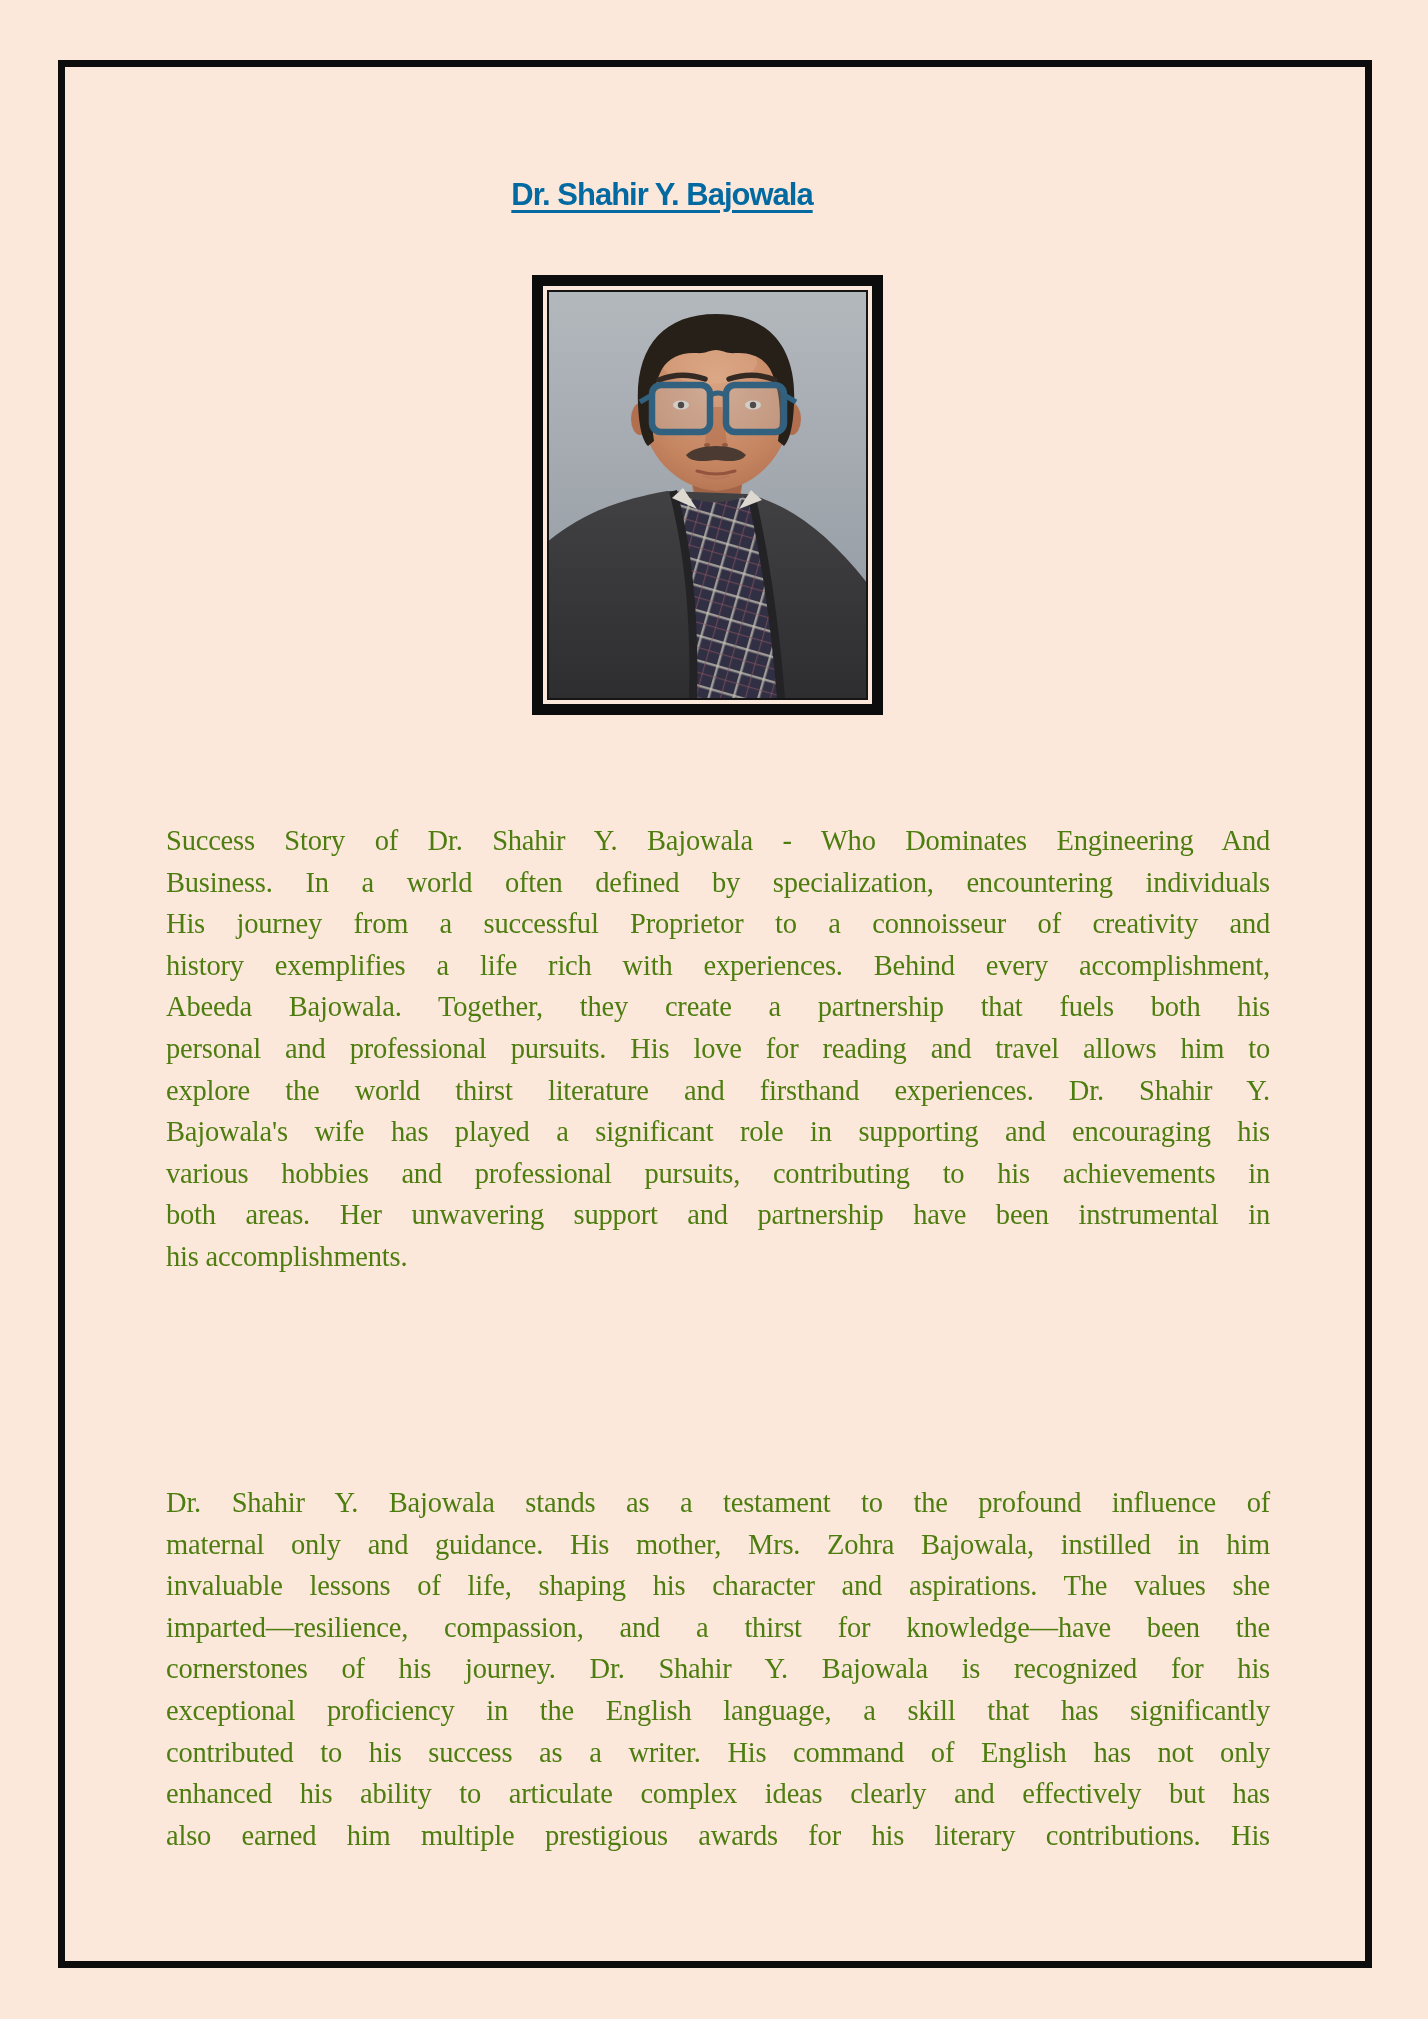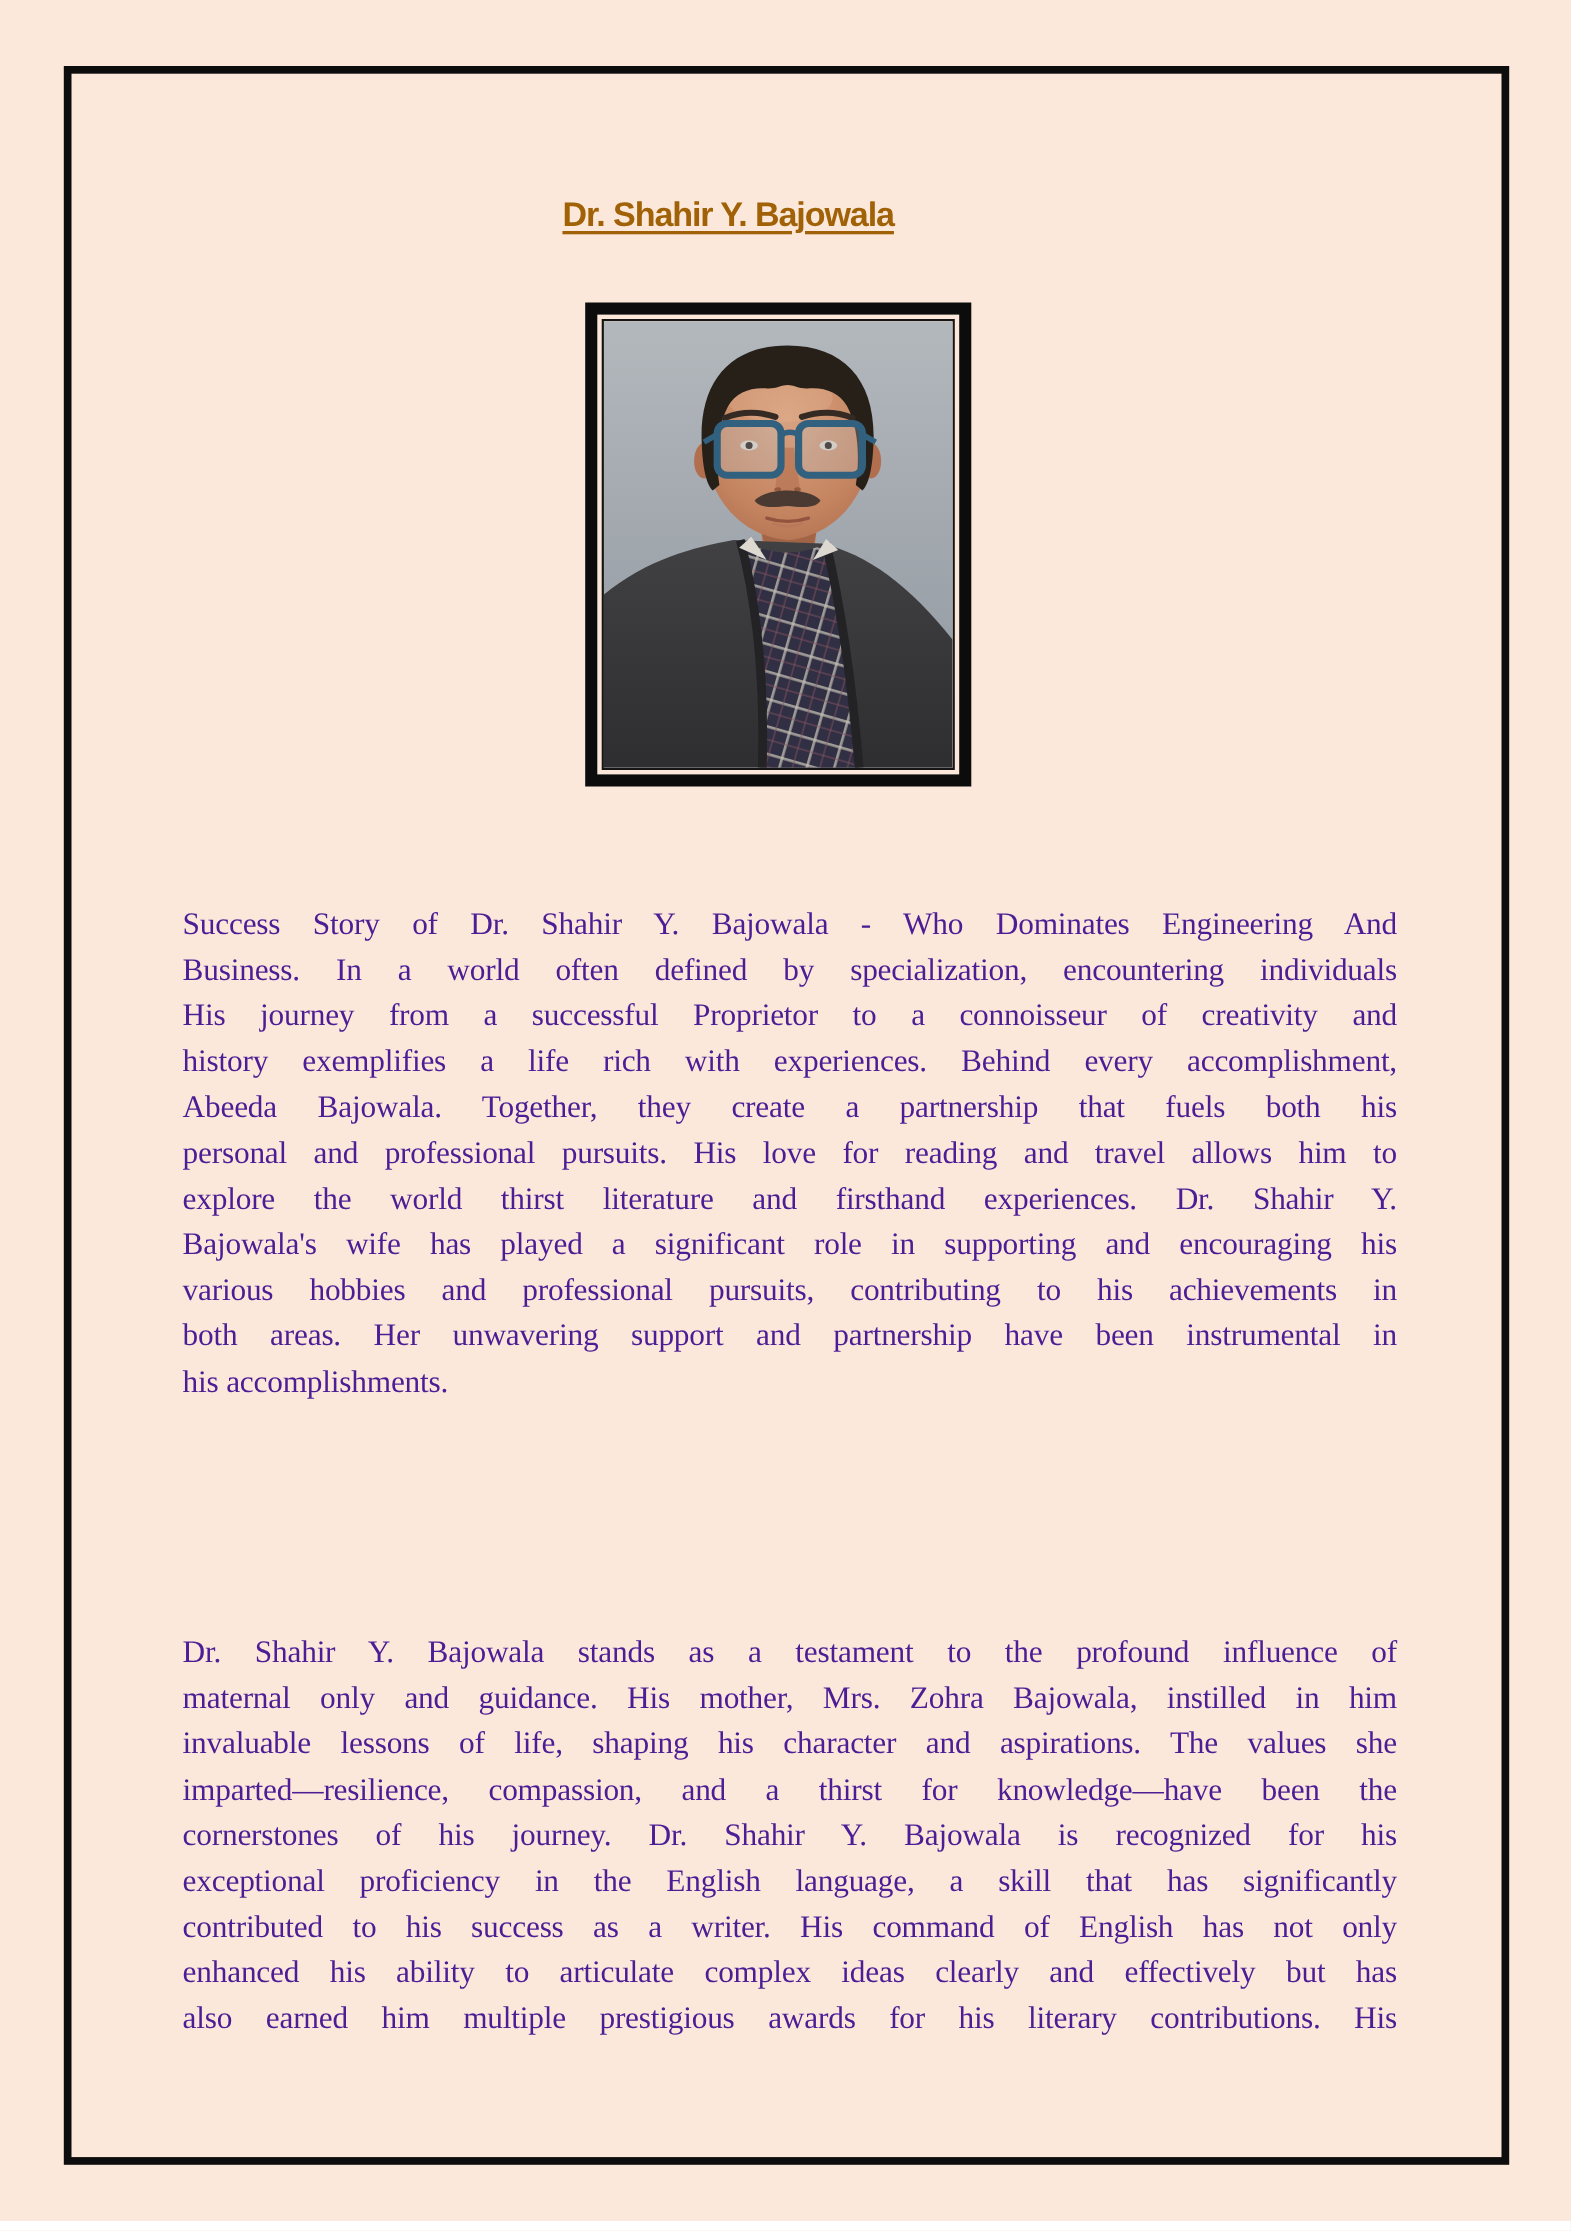--- a/index.html
+++ b/index.html
@@ -20,42 +20,42 @@
     position:absolute; left:0; bottom:0;
     width:100%; height:9px; background:#ffffff;
   }
   .title {
     position:absolute; left:166px; top:179px; width:1104px;
     text-align:center;
     transform:translateX(-56px);
     font-family:"Liberation Sans","DejaVu Sans",sans-serif;
     font-weight:bold;
     font-size:31px; line-height:31px; letter-spacing:-1px;
-    color:#a16207;
+    color:#0369a1;
     text-decoration:underline;
     text-decoration-thickness:3px;
     text-underline-offset:5px;
   }
   .photo-frame {
     position:absolute; left:532px; top:275px;
     width:351px; height:440px;
     border:11px solid #0c0c0c;
     background:#fbe8da;
     padding:4px;
   }
   .photo-inner {
     width:100%; height:100%;
     border:2px solid #151515;
     overflow:hidden;
   }
   .photo-inner svg { display:block; width:100%; height:100%; }
   .para {
     position:absolute; left:166px; width:1104px;
     font-size:28.5px; letter-spacing:-0.2px;
-    color:#4c1d95;
+    color:#4d7c0f;
   }
   #para-1 { top:820px; }
   #para-2 { top:1482px; }
   .para .line {
     height:41.6px; line-height:41.6px;
     text-align:justify; text-align-last:justify;
     white-space:normal;
   }
   .para .line.last { text-align-last:left; }
 </style>

